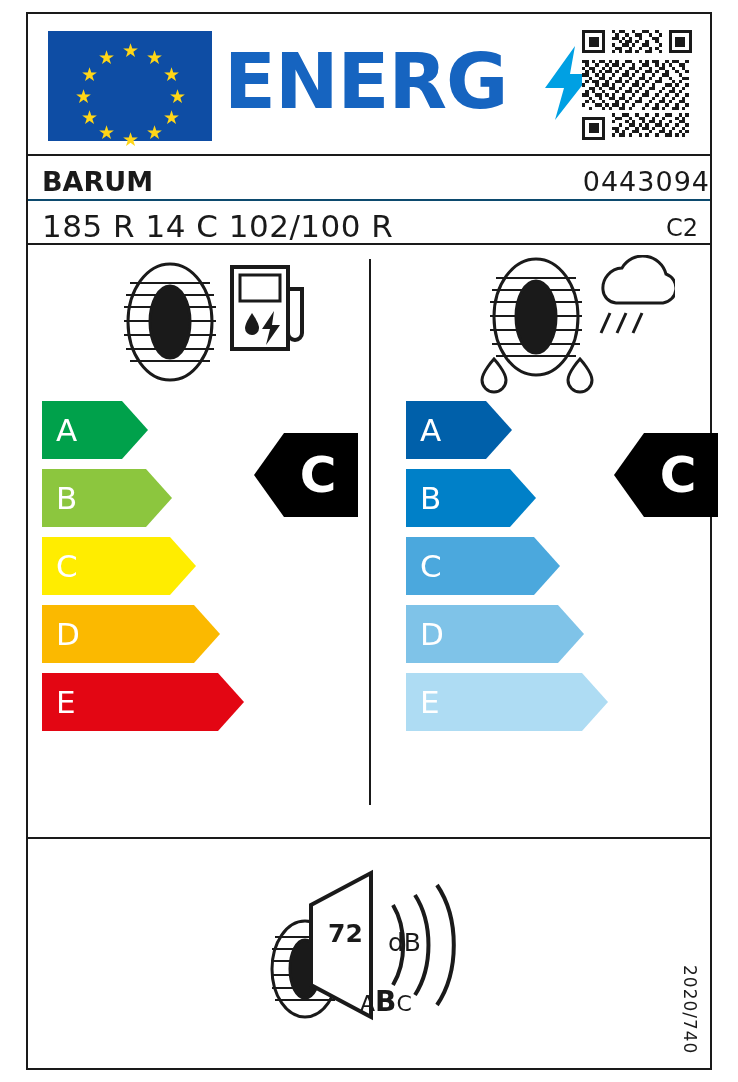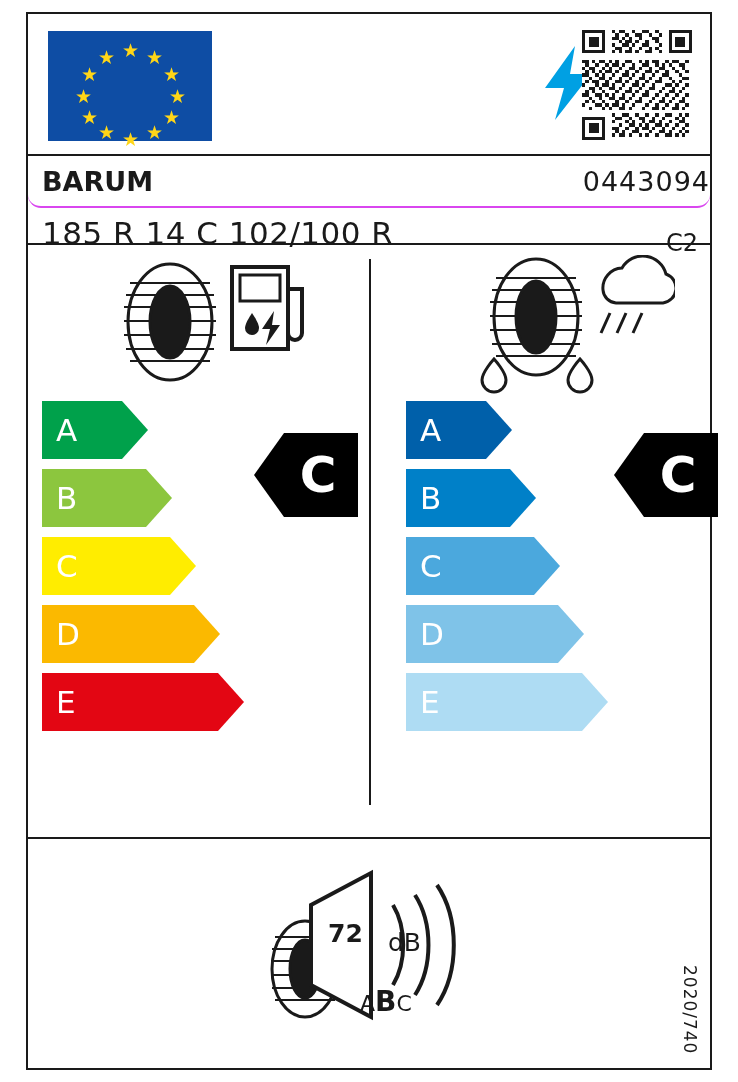--- a/index.html
+++ b/index.html
@@ -69,61 +69,59 @@
     position: absolute;
     right: 18px;
     top: 16px;
     width: 110px;
     height: 110px;
   }
 
   
   .brand-row {
     position: relative;
-    height: 52px;
-    border-bottom: 2px solid #d946ef;
+    height: 45px;
+    border-bottom: 2px solid #0c4a6e;
     box-sizing: border-box;
-    border-radius: 13px;
   }
   .brand-name {
     position: absolute;
     left: 14px;
     top: 10px;
     font-size: 27px;
     font-weight: bold;
     letter-spacing: 0px;
   }
   .brand-code {
     position: absolute;
     right: 0;
     top: 10px;
     font-size: 27px;
     letter-spacing: 1px;
   }
 
   
   .size-row {
     position: relative;
-    height: 37px;
+    height: 44px;
     border-bottom: 2px solid #1a1a1a;
     box-sizing: border-box;
   }
   .tyre-size {
     position: absolute;
     left: 14px;
     top: 7px;
     font-size: 31px;
     letter-spacing: 0.5px;
   }
   .tyre-class {
     position: absolute;
     right: 12px;
     top: 13px;
     font-size: 24px;
-    margin-top: 8px;
   }
 
   
   .main {
     position: relative;
     height: 594px;
     border-bottom: 2px solid #1a1a1a;
     box-sizing: border-box;
   }
   .divider {
@@ -240,20 +238,21 @@
       <span class="eu-star" style="left:115px;top:34px;">★</span>
       <span class="eu-star" style="left:27px;top:56px;">★</span>
       <span class="eu-star" style="left:121px;top:56px;">★</span>
       <span class="eu-star" style="left:33px;top:77px;">★</span>
       <span class="eu-star" style="left:115px;top:77px;">★</span>
       <span class="eu-star" style="left:50px;top:92px;">★</span>
       <span class="eu-star" style="left:98px;top:92px;">★</span>
       <span class="eu-star" style="left:74px;top:99px;">★</span>
     </div>
 
+    <div class="energ-word">ENERG</div>
 
     <svg class="bolt" viewBox="0 0 46 74">
       <polygon points="30,0 0,42 19,42 10,74 46,28 25,28" fill="#00a0e3"></polygon>
     </svg>
 
     <svg class="qr" viewBox="0 0 33 33" shape-rendering="crispEdges">
       <rect width="33" height="33" fill="#fff"></rect>
       <g fill="#1a1a1a">
         <rect x="0" y="0" width="7" height="7"></rect>
           <rect x="1" y="1" width="5" height="5" fill="#fff"></rect>

